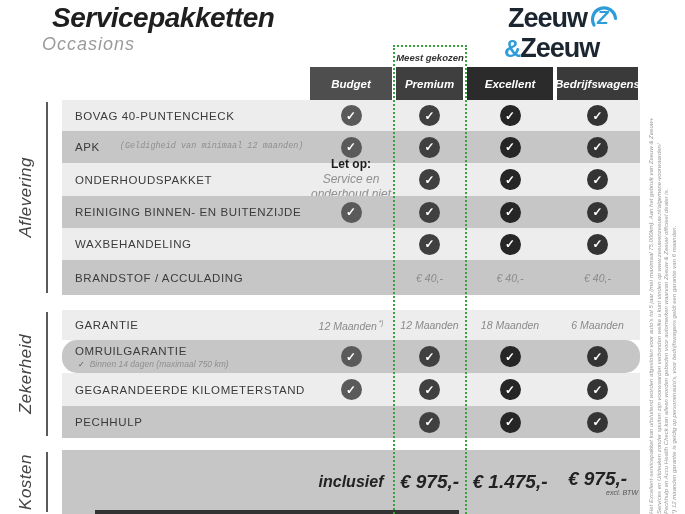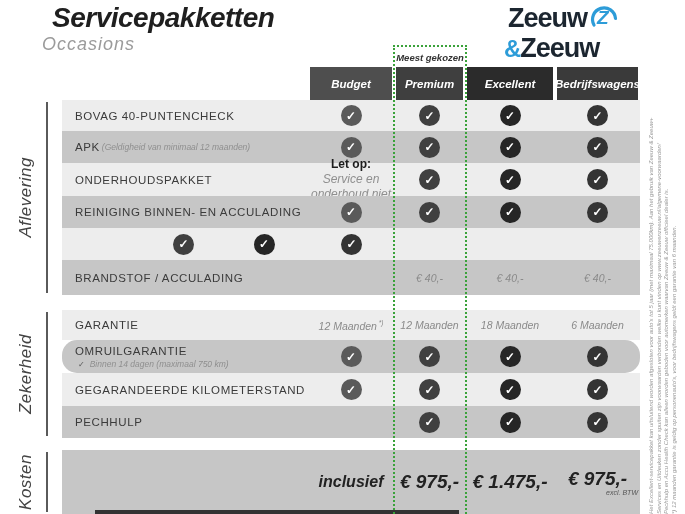--- a/index.html
+++ b/index.html
@@ -29,23 +29,23 @@
   
   .header-row{position:absolute;top:67px;left:0;height:33px;z-index:5;}
   .header-cell{position:absolute;top:0;height:33px;display:flex;align-items:center;justify-content:center;
     color:#fff;font-size:11.5px;font-weight:bold;font-style:italic;}
 
   
   .t-row{position:absolute;display:flex;z-index:1;}
   .t-row.light{background:#ededed;}
   .t-row.dark{background:#c6c6c6;}
   .row-label-cell{width:246px;box-sizing:border-box;padding-left:13px;display:flex;flex-direction:column;justify-content:center;}
-  .row-label-line{display:flex;align-items:center;}
+  .row-label-line{display:flex;align-items:flex-start;}
   .row-label{font-size:11.5px;color:#3b3b3b;letter-spacing:0.6px;white-space:nowrap;}
-  .sub-inline{font-size:8.5px;font-style:italic;color:#8f8f8f;margin-left:2px;white-space:nowrap;}
+  .sub-inline{font-size:8.5px;font-style:italic;color:#8f8f8f;margin-left:20px;white-space:nowrap;font-family:Liberation Mono, monospace;}
   .sub-below{font-size:8.5px;font-style:italic;color:#8f8f8f;margin-top:2px;margin-left:3px;white-space:nowrap;}
   .sub-below .sub-check{font-style:normal;color:#555;margin-right:5px;font-size:8px;}
   .val-cell{display:flex;flex-direction:column;align-items:center;justify-content:center;}
 
   .check-circle{width:21px;height:21px;border-radius:50%;display:flex;align-items:center;justify-content:center;
     color:#fff;font-size:12px;font-weight:bold;line-height:1;}
   .cell-text{font-size:10.5px;font-style:italic;color:#8a8a8a;white-space:nowrap;}
   .cell-text sup{font-size:6.5px;}
   .note{font-size:12px;font-style:italic;color:#8f8f8f;text-align:center;width:82px;line-height:1.25;}
   .note-bold{font-style:normal;font-weight:bold;color:#1d1d1d;}
@@ -155,37 +155,42 @@
         <div class="val-cell" style="width: 90px;">
           <span class="check-circle" style="background: rgb(38, 38, 38);">✓</span>
         </div>
         <div class="val-cell" style="width: 85px;">
           <span class="check-circle" style="background: rgb(52, 52, 52);">✓</span>
         </div>
       </div>
       <div class="t-row dark" style="left: 62px; top: 196px; height: 32px; width: 578px;">
         <div class="row-label-cell">
           <div class="row-label-line">
-            <span class="row-label">REINIGING BINNEN- EN ACCULADING</span>
+            <span class="row-label">REINIGING BINNEN- EN BUITENZIJDE</span>
           </div>
         </div>
         <div class="val-cell" style="width: 86px;">
           <span class="check-circle" style="background: rgb(90, 90, 90);">✓</span>
         </div>
         <div class="val-cell" style="width: 71px;">
           <span class="check-circle" style="background: rgb(64, 64, 64);">✓</span>
         </div>
         <div class="val-cell" style="width: 90px;">
           <span class="check-circle" style="background: rgb(38, 38, 38);">✓</span>
         </div>
         <div class="val-cell" style="width: 85px;">
           <span class="check-circle" style="background: rgb(52, 52, 52);">✓</span>
         </div>
       </div>
       <div class="t-row light" style="left: 62px; top: 228px; height: 32px; width: 578px;">
+        <div class="row-label-cell">
+          <div class="row-label-line">
+            <span class="row-label">WAXBEHANDELING</span>
+          </div>
+        </div>
         <div class="val-cell" style="width: 86px;"></div>
         <div class="val-cell" style="width: 71px;">
           <span class="check-circle" style="background: rgb(64, 64, 64);">✓</span>
         </div>
         <div class="val-cell" style="width: 90px;">
           <span class="check-circle" style="background: rgb(38, 38, 38);">✓</span>
         </div>
         <div class="val-cell" style="width: 85px;">
           <span class="check-circle" style="background: rgb(52, 52, 52);">✓</span>
         </div>

